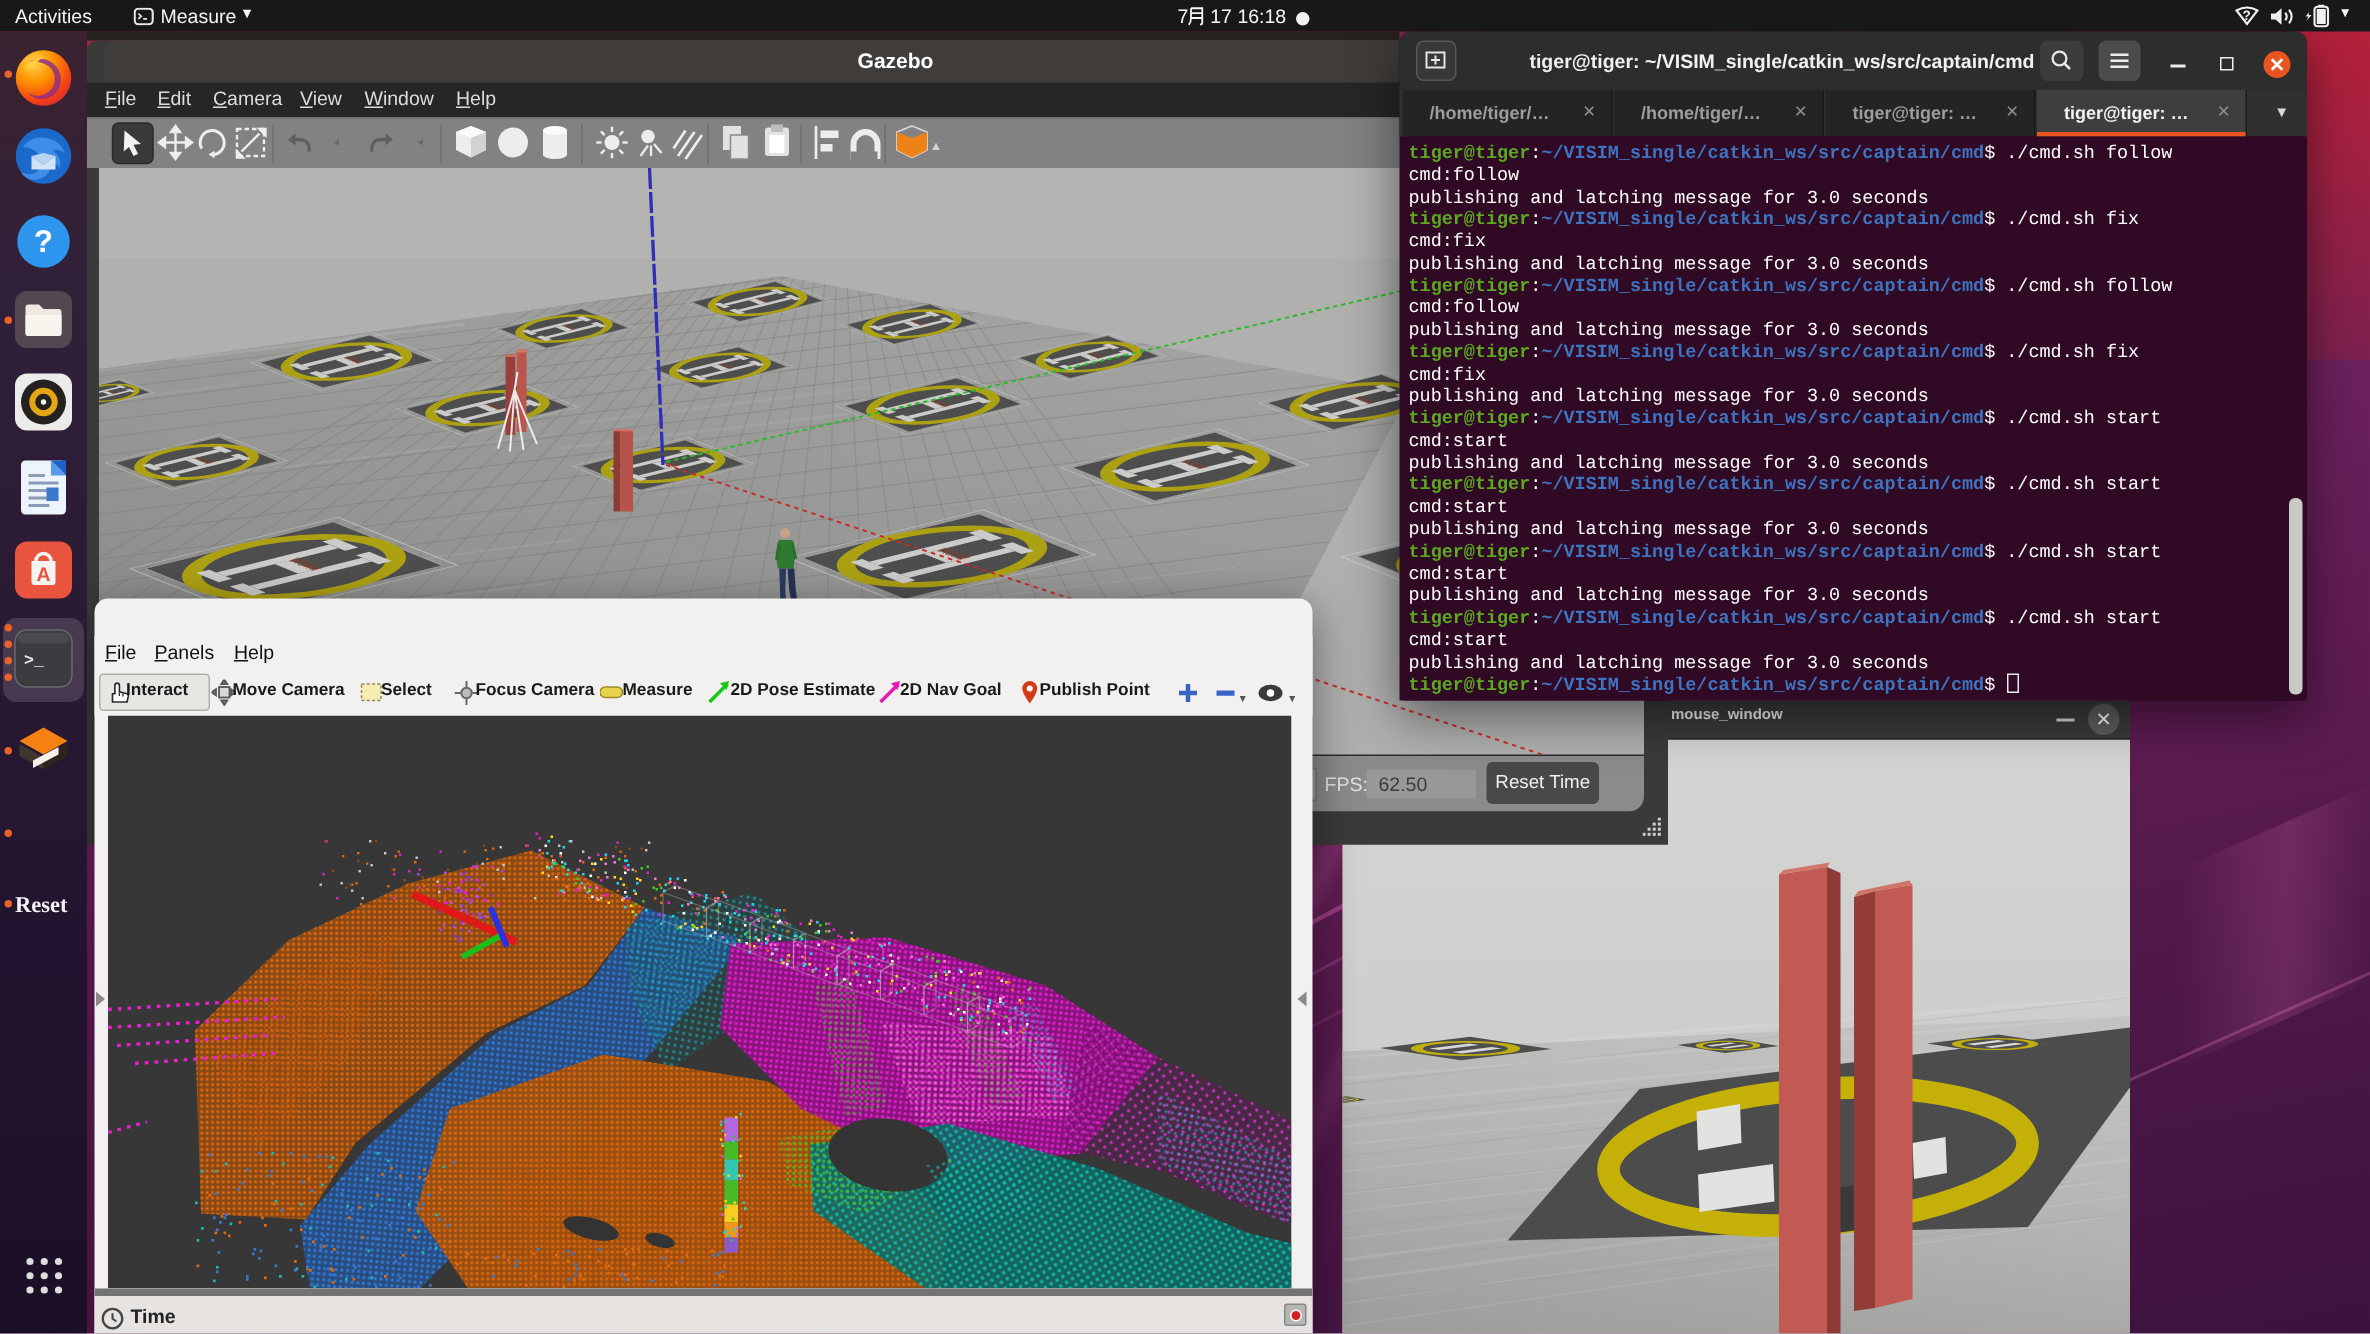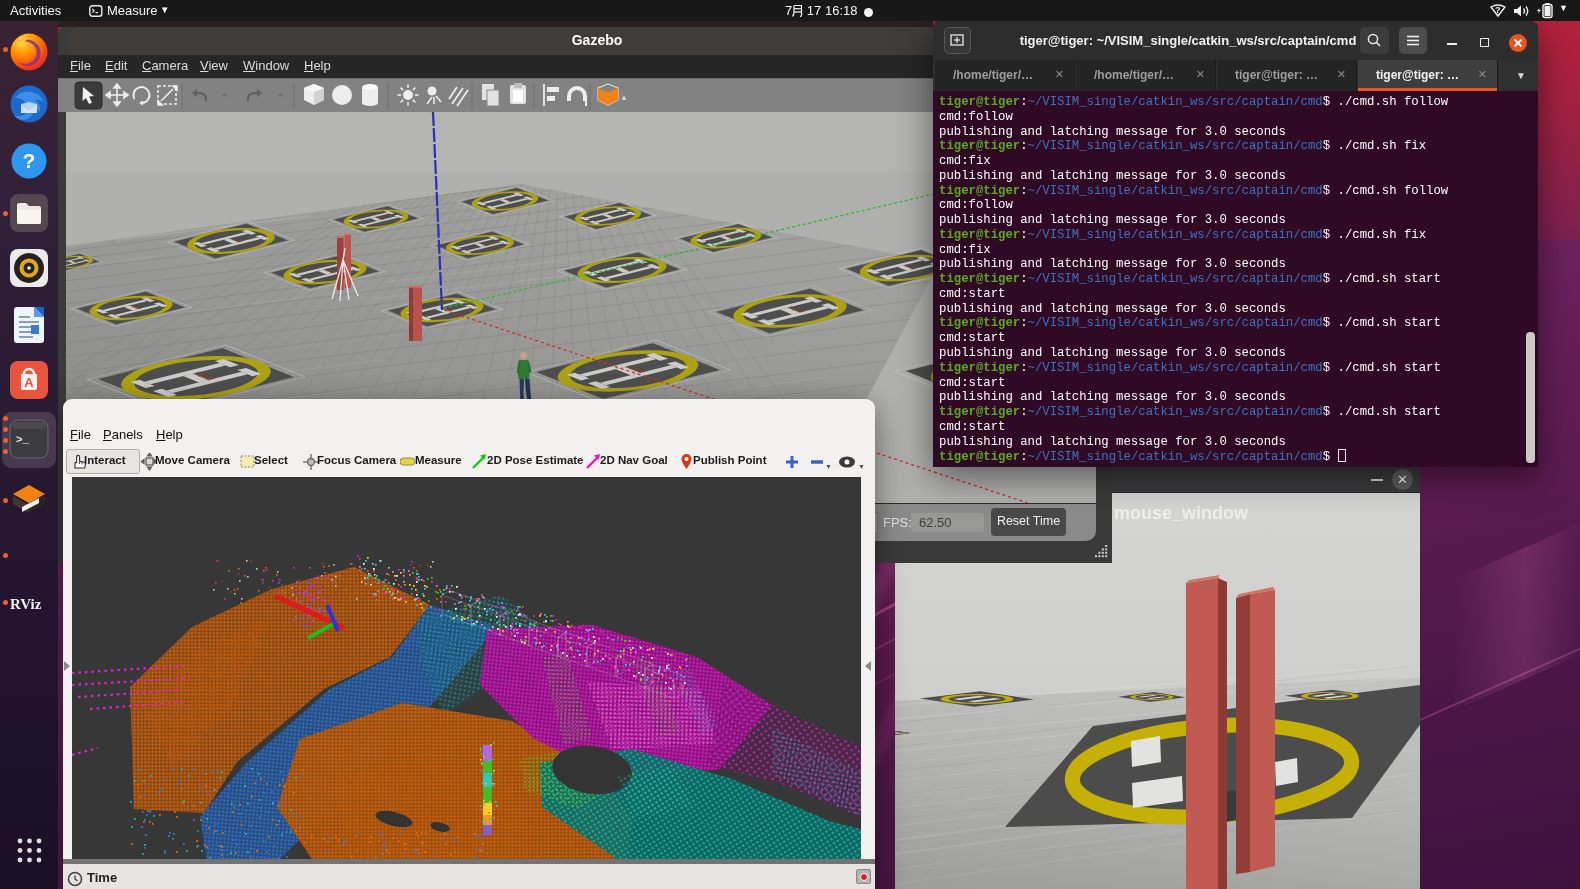--- a/index.html
+++ b/index.html
@@ -14,21 +14,21 @@
 #streaks{left:0;top:0;width:1580px;height:889px;
  background:
   linear-gradient(116deg,transparent 48%,rgba(255,130,210,.10) 48.6%,rgba(255,130,210,.10) 49.0%,transparent 49.6%),
   linear-gradient(116deg,transparent 57%,rgba(255,130,210,.14) 57.6%,rgba(255,130,210,.14) 58.0%,transparent 58.6%),
   linear-gradient(116deg,transparent 61%,rgba(255,130,210,.08) 61.5%,rgba(255,130,210,.08) 61.9%,transparent 62.4%);
 }
 
 
 #mousewin{left:895px;top:467px;width:525px;height:422px;background:#bdbdbb;}
 #mw-title{position:absolute;left:0;top:0;width:525px;height:26px;background:#3b3b3d;border-bottom:1px solid #2a2a2a;}
-#mw-title .t{position:absolute;left:219px;top:4px;font-size:18px;font-weight:bold;color:#efefef;margin-top:32px;}
+#mw-title .t{position:absolute;left:219px;top:4px;font-size:10px;font-weight:bold;color:#efefef;}
 #mw-min{position:absolute;left:476px;top:12px;width:12px;height:2px;background:#d8d8d8;}
 #mw-close{position:absolute;left:497px;top:2px;width:21px;height:21px;border-radius:50%;background:#5e5e60;color:#fff;font-size:13px;line-height:21px;text-align:center;}
 
 
 #gazebo{left:58px;top:27px;width:1054px;height:536px;background:#3a3a3a;border-radius:7px 7px 0 0;}
 #gz-title{position:absolute;left:0;top:0;width:100%;height:28px;background:#403c3a;border-radius:7px 7px 0 0;margin-left:12px;}
 #gz-title .t{position:absolute;left:0;width:100%;top:5px;text-align:center;font-size:14px;font-weight:bold;color:#fff;}
 #gz-menu{position:absolute;left:0;top:28px;width:100%;height:23px;background:#262626;color:#dcdcdc;font-size:13px;}
 #gz-menu span{position:absolute;top:3px;}
 #gz-tools{position:absolute;left:0;top:51px;width:100%;height:34px;background:#828282;border-top:1px solid #6e6e6e;}
@@ -46,21 +46,21 @@
 #rv-time{position:absolute;left:0;top:460px;width:100%;height:30px;background:#e6e3e0;border-top:5px solid #737373;font-size:13px;color:#222;}
 
 
 #term{left:933px;top:21px;width:605px;height:446px;background:#300a24;border-radius:8px 8px 0 0;box-shadow:0 10px 34px rgba(0,0,0,.5);}
 #tm-head{position:absolute;left:0;top:0;width:100%;height:39px;background:#2d2d2d;border-radius:8px 8px 0 0;}
 #tm-head .t{position:absolute;left:70px;right:165px;top:12px;text-align:center;font-size:13px;font-weight:bold;color:#f1f1f1;white-space:nowrap;}
 #tm-tabs{position:absolute;left:0;top:39px;width:100%;height:31px;background:#303030;}
 #tm-body{position:absolute;left:3px;top:70px;width:599px;height:376px;background:#300a24;overflow:hidden;}
 #tm-body pre{margin:0;font-family:"Liberation Mono",monospace;font-size:12.3px;line-height:14.77px;color:#ffffff;position:absolute;left:3px;top:4px;}
 .tg{color:#5da821;font-weight:bold;}
-.tb{color:#3e73c0;font-weight:normal;text-align:right;}
+.tb{color:#3e73c0;font-weight:bold;text-align:right;}
 #tm-scroll{position:absolute;right:3px;top:311px;width:9px;height:131px;background:#c9c9c6;border-radius:4px;}
 
 
 #topbar{left:0;top:0;width:1580px;height:21px;background:#181818;color:#f5f5f5;font-size:13px;}
 #dock{left:0;top:21px;width:58px;height:868px;background:linear-gradient(180deg,#3a2230 0%,#31203a 20%,#2a1a33 45%,#221430 70%,#1b0f26 100%);}
 .dkdot{position:absolute;left:3px;width:5px;height:5px;border-radius:50%;background:#e8622a;}
 </style>
 </head>
 <body>
 <div class="abs" id="deskred"></div>
@@ -1670,21 +1670,21 @@
       <rect x="1" y="1" width="38" height="38" rx="8" fill="#3c3b40" stroke="#6a6a6e" stroke-width="1"></rect>
       <rect x="3" y="3" width="34" height="7" rx="3" fill="#4a494e"></rect>
       <text x="7" y="24" font-size="11" font-weight="bold" fill="#e8e8e8" font-family="Liberation Mono">&gt;_</text>
     </svg>
     <svg style="position:absolute;left:9px;top:462px" width="40" height="40" viewBox="0 0 40 40">
       <polygon points="20,2 36,11 20,20 4,11" fill="#f58113"></polygon>
       <polygon points="4,13 20,22 20,30 4,21" fill="#3f3630"></polygon>
       <polygon points="36,13 20,22 20,30 36,21" fill="#2c251f"></polygon>
       <polygon points="13,24 30,15 30,20 13,29" fill="#f5f0ea"></polygon>
     </svg>
-    <span style="position:absolute;left:10px;top:575px;color:#f3f3f3;font-size:15px;font-weight:bold;font-family:'Liberation Serif',serif">RViz</span>
+    <span style="position:absolute;left:10px;top:575px;color:#f3f3f3;font-size:15px;font-weight:bold;font-family:'Liberation Serif',serif">Reset</span>
     <svg style="position:absolute;left:15px;top:815px" width="29" height="29">
       <circle cx="5.0" cy="5.0" r="2.4" fill="#dedede"></circle>
       <circle cx="14.5" cy="5.0" r="2.4" fill="#dedede"></circle>
       <circle cx="24.0" cy="5.0" r="2.4" fill="#dedede"></circle>
       <circle cx="5.0" cy="14.5" r="2.4" fill="#dedede"></circle>
       <circle cx="14.5" cy="14.5" r="2.4" fill="#dedede"></circle>
       <circle cx="24.0" cy="14.5" r="2.4" fill="#dedede"></circle>
       <circle cx="5.0" cy="24.0" r="2.4" fill="#dedede"></circle>
       <circle cx="14.5" cy="24.0" r="2.4" fill="#dedede"></circle>
       <circle cx="24.0" cy="24.0" r="2.4" fill="#dedede"></circle>

